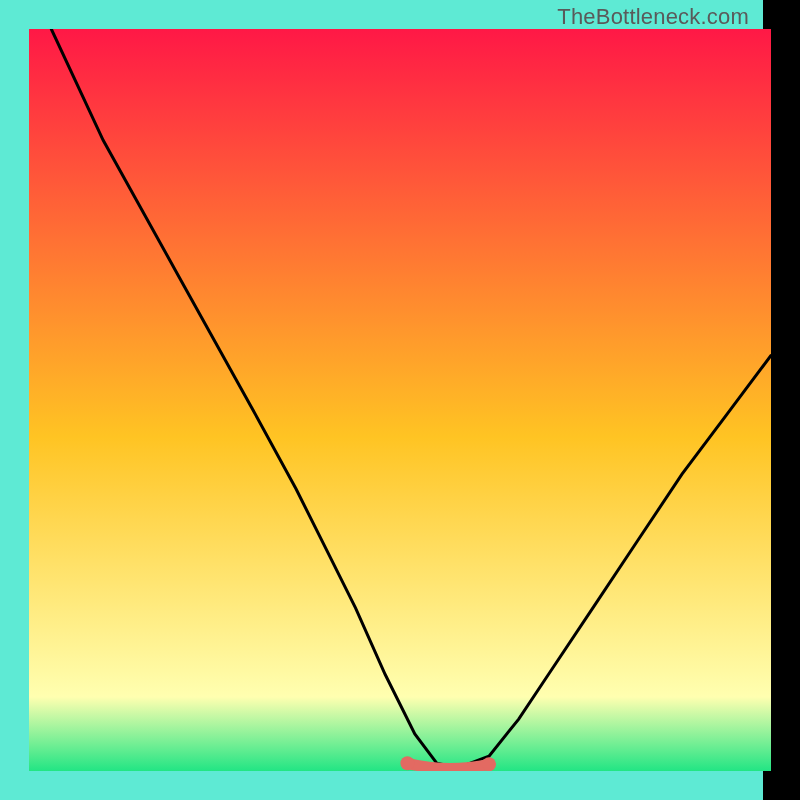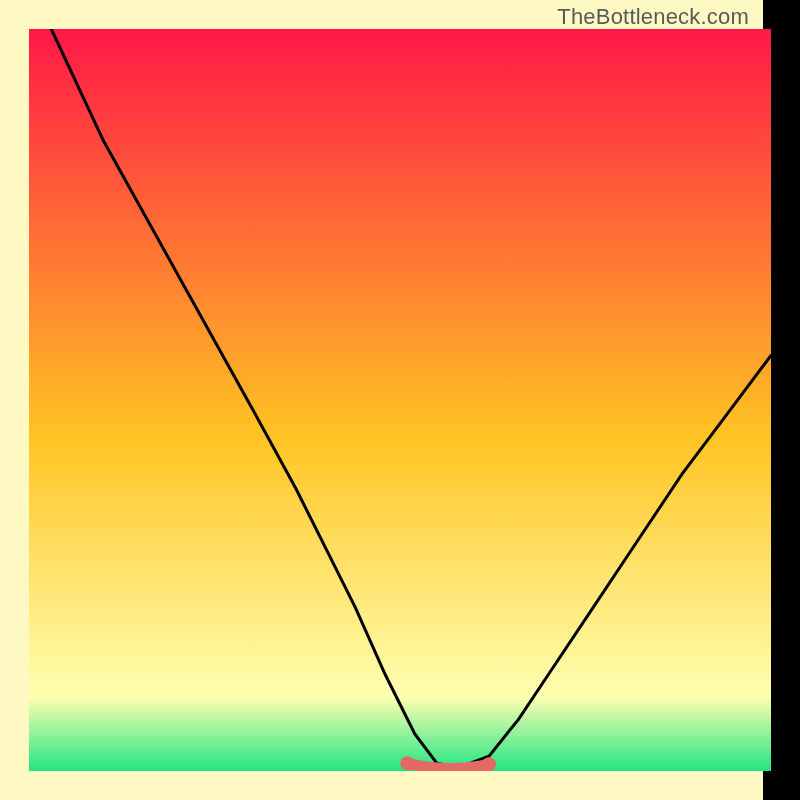--- a/index.html
+++ b/index.html
@@ -8,21 +8,21 @@
     width: 800px;
     height: 800px;
     background: #000;
     font-family: Arial, Helvetica, sans-serif;
     overflow: hidden;
   }
   .frame {
     position: relative;
     width: 763px;
     height: 800px;
-    background: #fef9c3;
+    background: #5eead4;
   }
   .watermark {
     position: absolute;
     top: 4px;
     right: 14px;
     color: #5a5a5a;
     font-size: 22px;
     font-weight: 500;
     letter-spacing: 0.2px;
     z-index: 20;

